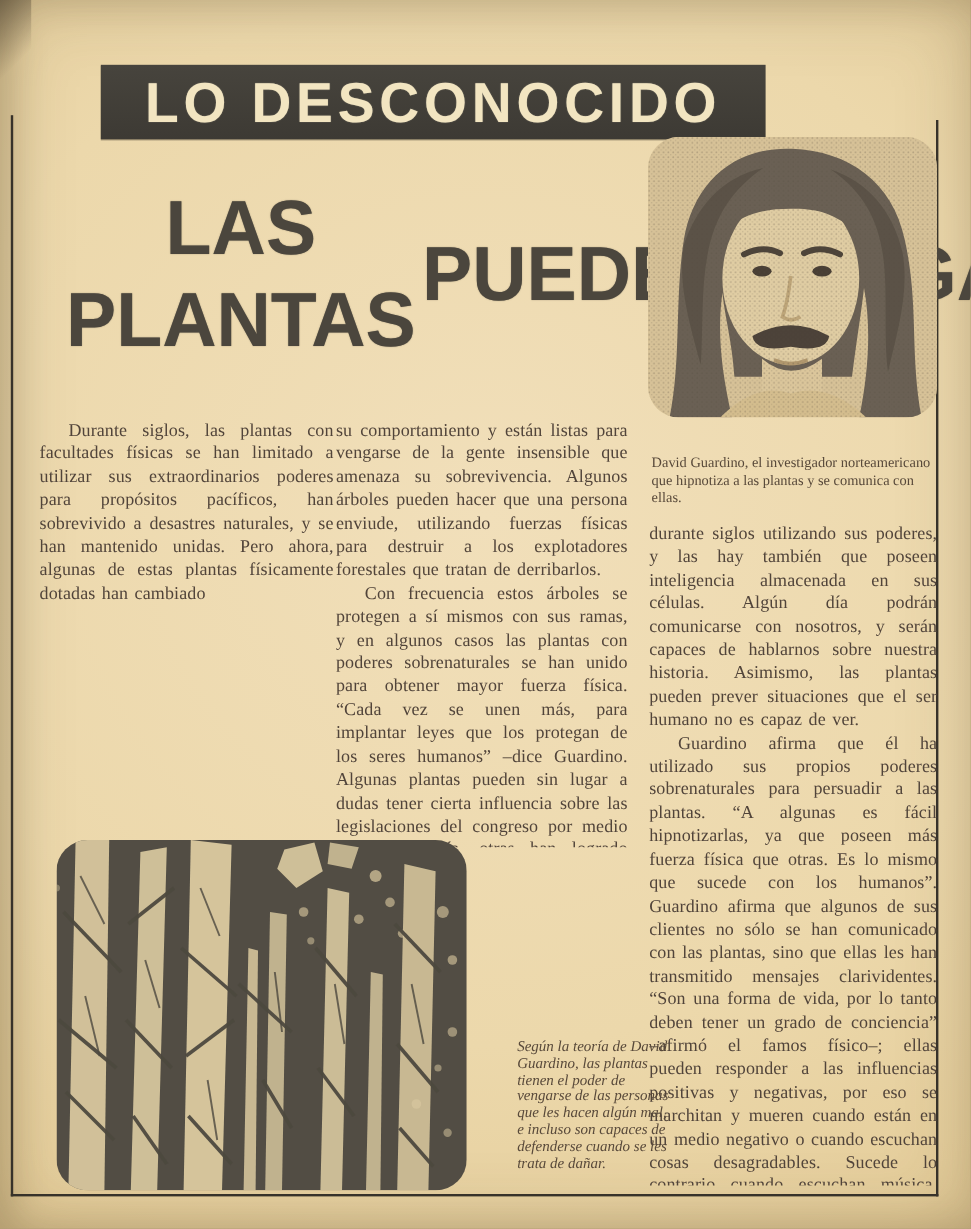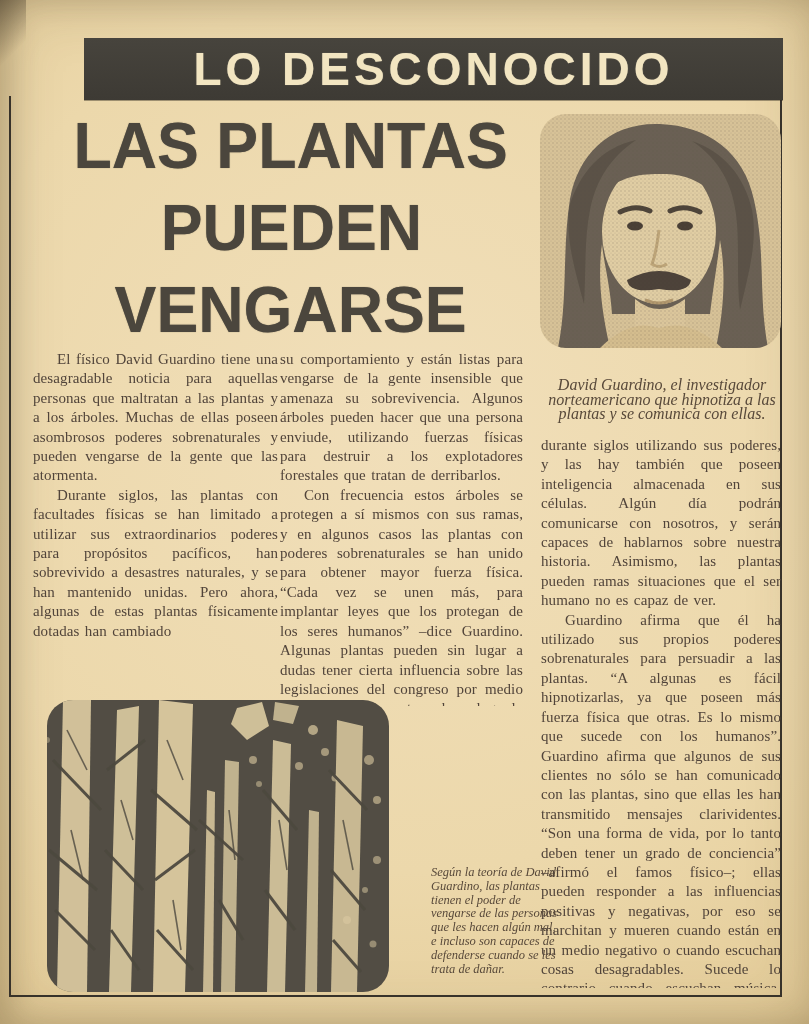--- a/index.html
+++ b/index.html
@@ -12,51 +12,51 @@
   }
   .corner-smudge{position:absolute;left:0;top:0;width:26px;height:70px;
     background:linear-gradient(135deg, rgba(60,50,35,.55), rgba(60,50,35,0) 70%);}
   
   .rule{position:absolute;background:#37322a;}
   .rule-left{left:9px;top:96px;width:2px;height:901px;}
   .rule-right{left:780px;top:100px;width:2px;height:897px;}
   .rule-bottom{left:9px;top:995px;width:773px;height:2px;}
   
   .banner{
-    position:absolute;left:84px;top:38px;width:699px;height:62px;
+    position:absolute;left:84px;top:54px;width:554px;height:62px;
     background:linear-gradient(180deg,#47443d,#3d3a34);
     display:flex;align-items:center;justify-content:center;
     box-shadow:0 1px 0 rgba(40,35,25,.4);
   }
   .banner-text{
     font-family:"Liberation Sans", sans-serif;font-weight:bold;font-size:46px;
     letter-spacing:4px;color:#f2e5c1;transform:scaleY(1.02);
     text-shadow:0 0 1px rgba(240,230,200,.5);
   }
   
   .headline{
     position:absolute;left:52px;top:108px;width:478px;height:240px;
-    display:flex;flex-direction:column;align-items:center;justify-content:space-between;
+    display:flex;align-items:center;justify-content:space-between;
     text-align:center;
   }
   .headline span{
     font-family:"Liberation Sans", sans-serif;font-weight:bold;font-size:64px;
     line-height:76px;color:#4b463d;letter-spacing:0px;transform:scaleX(.98);
     text-shadow:0 0 1px rgba(60,55,45,.6);
   }
   
   .portrait{
     position:absolute;left:540px;top:114px;width:241px;height:234px;
     border-radius:26px;overflow:hidden;
   }
   .portrait svg{display:block;}
   .portrait-caption{
     position:absolute;left:543px;top:378px;width:238px;
-    font-style:italic;font-size:16px;line-height:14.5px;color:#58493a;
-    text-align:center;
+    font-size:12px;line-height:14.5px;color:#58493a;
+    text-align:left;
   }
   
   .col{
     position:absolute;overflow:hidden;text-align:justify;
     font-size:15px;line-height:19.4px;color:#51443a;word-spacing:1.5px;letter-spacing:.1px;
   }
   .col p{margin:0;}
   .col p.indent{text-indent:1.6em;}
   .col-1{left:33px;top:350px;width:245px;height:350px;}
   .col-2{left:280px;top:350px;width:243px;height:356px;}
@@ -130,31 +130,30 @@
 
       <path d="M95,185 L95,215 Q119,228 145,215 L145,185 Q119,205 95,185 Z" fill="#e4cfa2"></path>
       <path d="M60,234 Q90,204 119,214 Q150,204 182,234 Z" fill="#ddc694"></path>
       <rect width="241" height="234" fill="url(#halftone)"></rect>
       <rect width="241" height="234" fill="#3a342b" opacity="0.05" filter="url(#grain)"></rect>
     </svg>
   </div>
   <div class="portrait-caption">David Guardino, el investigador norteamericano que hipnotiza a las plantas y se comunica con ellas.</div>
 
   <div class="col col-1">
-    <p class="indent">El físico David Guardino tiene una desagradable noticia para aquellas personas que maltratan a las plantas y a los árboles. Muchas de ellas poseen asombrosos poderes sobrenaturales y pueden vengarse de la gente que las atormenta.</p>
     <p class="indent">Durante siglos, las plantas con facultades físicas se han limitado a utilizar sus extraordinarios poderes para propósitos pacíficos, han sobrevivido a desastres naturales, y se han mantenido unidas. Pero ahora, algunas de estas plantas físicamente dotadas han cambiado</p>
   </div>
 
   <div class="col col-2">
     <p>su comportamiento y están listas para vengarse de la gente insensible que amenaza su sobrevivencia. Algunos árboles pueden hacer que una persona enviude, utilizando fuerzas físicas para destruir a los explotadores forestales que tratan de derribarlos.</p>
     <p class="indent">Con frecuencia estos árboles se protegen a sí mismos con sus ramas, y en algunos casos las plantas con poderes sobrenaturales se han unido para obtener mayor fuerza física. “Cada vez se unen más, para implantar leyes que los protegan de los seres humanos” –dice Guardino. Algunas plantas pueden sin lugar a dudas tener cierta influencia sobre las legislaciones del congreso por medio de la telepatía, otras han logrado sobrevivir</p>
   </div>
 
   <div class="col col-3">
-    <p>durante siglos utilizando sus poderes, y las hay también que poseen inteligencia almacenada en sus células. Algún día podrán comunicarse con nosotros, y serán capaces de hablarnos sobre nuestra historia. Asimismo, las plantas pueden ramas situaciones que el ser humano no es capaz de ver.</p>
+    <p>durante siglos utilizando sus poderes, y las hay también que poseen inteligencia almacenada en sus células. Algún día podrán comunicarse con nosotros, y serán capaces de hablarnos sobre nuestra historia. Asimismo, las plantas pueden prever situaciones que el ser humano no es capaz de ver.</p>
     <p class="indent">Guardino afirma que él ha utilizado sus propios poderes sobrenaturales para persuadir a las plantas. “A algunas es fácil hipnotizarlas, ya que poseen más fuerza física que otras. Es lo mismo que sucede con los humanos”. Guardino afirma que algunos de sus clientes no sólo se han comunicado con las plantas, sino que ellas les han transmitido mensajes clarividentes. “Son una forma de vida, por lo tanto deben tener un grado de conciencia” –afirmó el famos físico–; ellas pueden responder a las influencias positivas y negativas, por eso se marchitan y mueren cuando están en un medio negativo o cuando escuchan cosas desagradables. Sucede lo contrario cuando escuchan música, pues se desarrollan mejor.</p>
 
   </div>
 
   <div class="forest">
     <svg width="342" height="292" viewBox="0 0 342 292" xmlns="http://www.w3.org/2000/svg">
       <defs>
         <filter id="grain2">
             <feTurbulence type="fractalNoise" baseFrequency="0.7" numOctaves="2" result="n"></feTurbulence>
           <feColorMatrix in="n" type="matrix" values="0 0 0 0 0  0 0 0 0 0  0 0 0 0 0  0 0 0 .15 0"></feColorMatrix>

